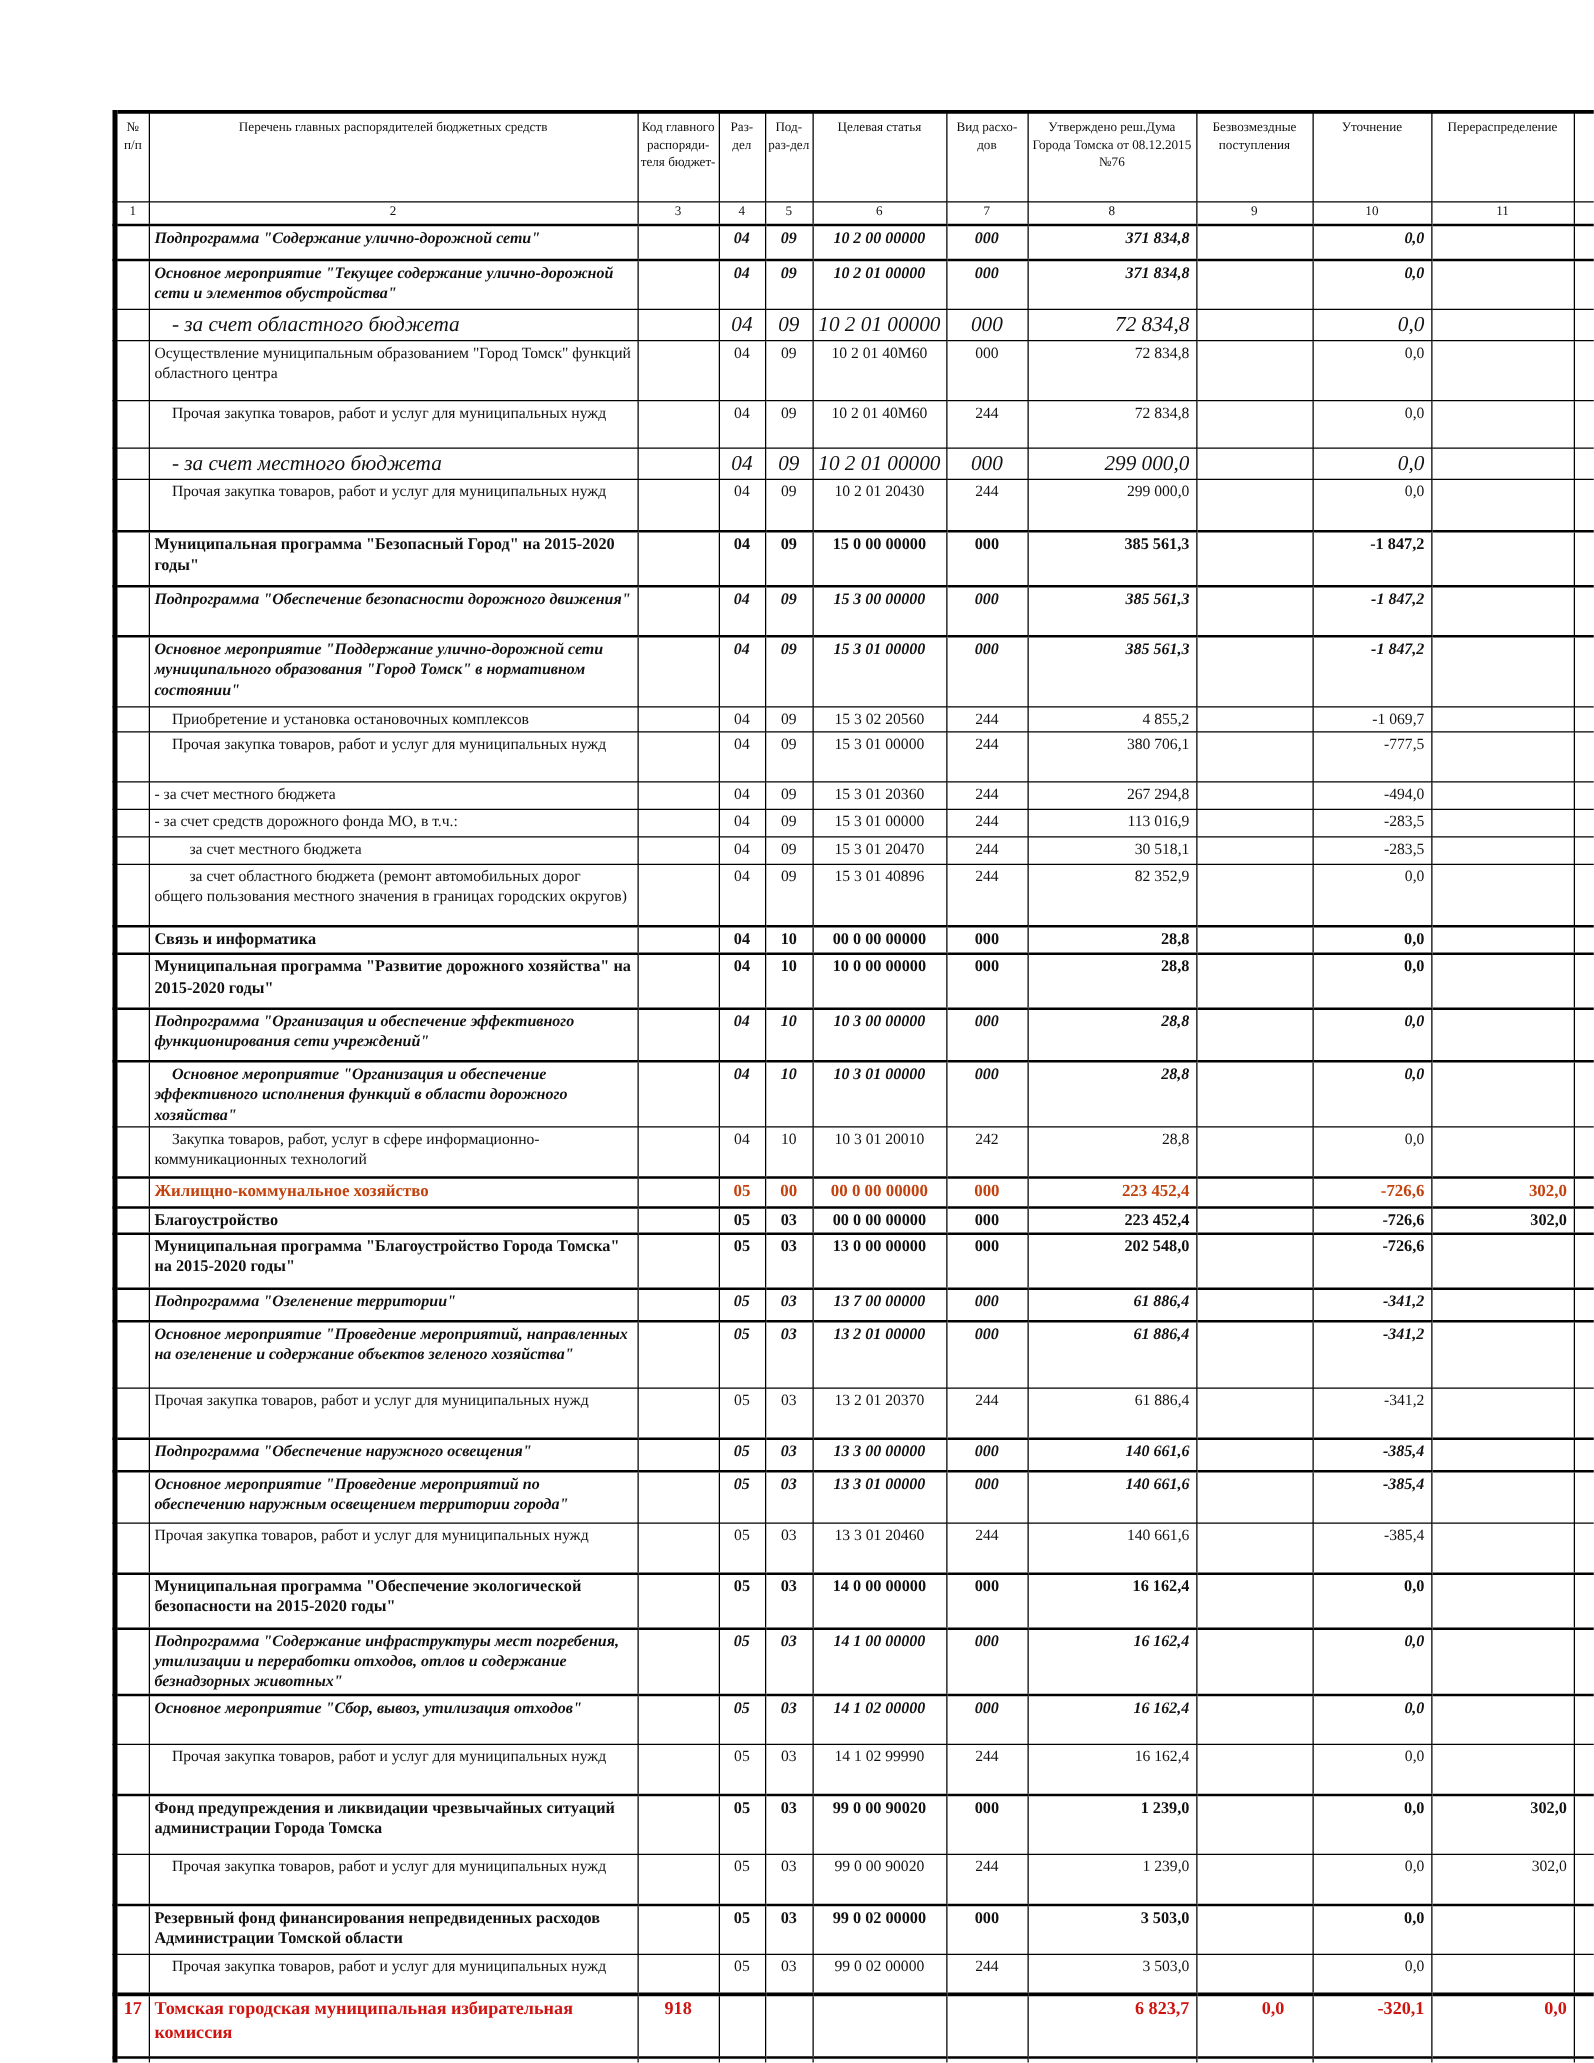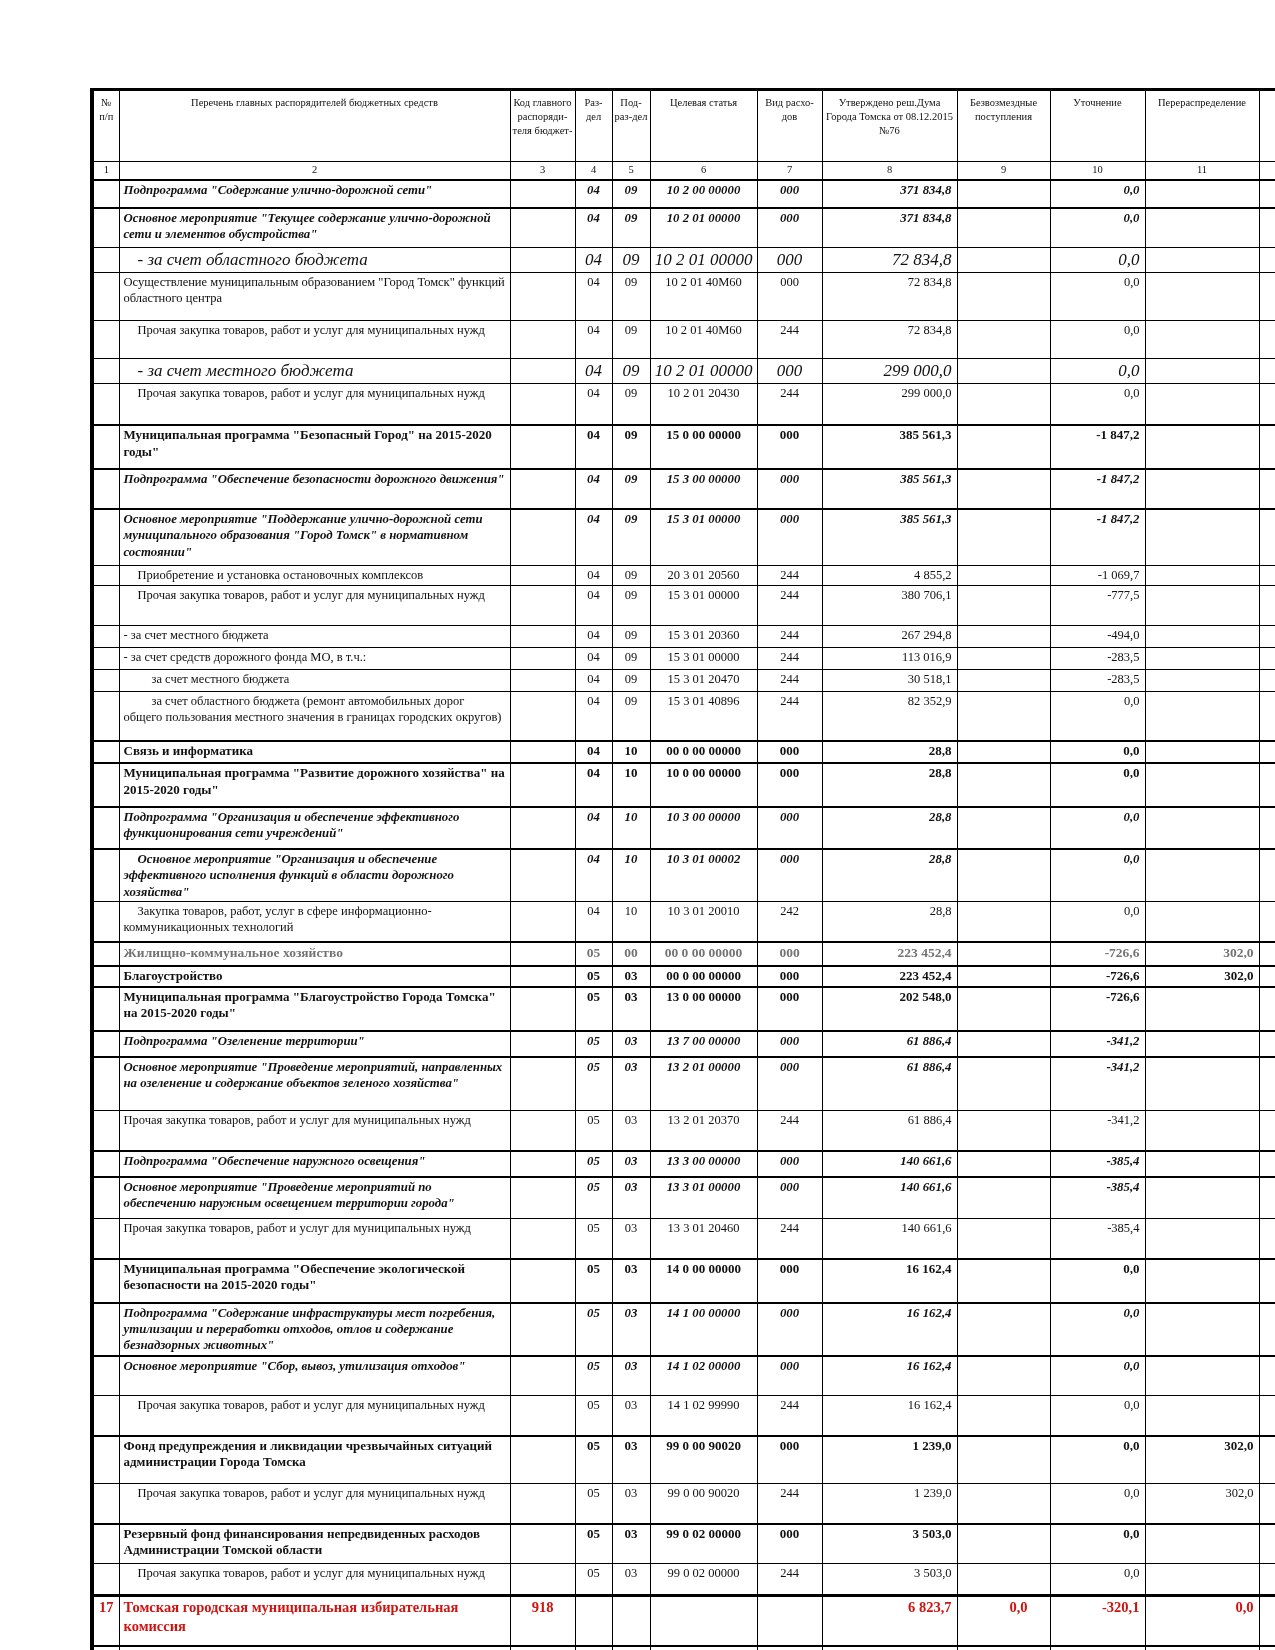--- a/index.html
+++ b/index.html
@@ -29,21 +29,21 @@
   td.c-num,td.c-code,td.c-rz,td.c-pr,td.c-csr,td.c-vr{text-align:center;}
   td.mny{text-align:right;padding-right:5px;}
   td.c-grat{padding-right:22px;}
   
   tr.lv1 td.c-name{text-indent:14px;}
   tr.lv2 td.c-name{text-indent:28px;}
   
   tr.st-i td{font-style:italic;font-size:17px;}
   tr.st-b td{font-weight:bold;font-size:13px;}
   tr.st-bi td{font-weight:bold;font-style:italic;font-size:12.8px;}
-  tr.st-blue td{font-weight:bold;font-size:13.5px;color:#737373;}
+  tr.st-blue td{font-weight:bold;font-size:13.5px;color:#c2410c;}
   tr.st-red td{font-weight:bold;font-size:14.5px;color:#cf1410;}
   tr.st-b td,tr.st-bi td,tr.st-blue td{border-top-width:2px;}
   tr.st-red td{border-top-width:3px;}
 </style>
 </head>
 <body>
 
 <div class="page">
   <table class="budget">
     <colgroup>
@@ -230,21 +230,21 @@
           <td class="c-adj mny">-1 847,2</td>
           <td class="c-red mny"></td>
           <td class="c-cut"></td>
         </tr>
         <tr class="st-n lv1" style="height: 20px;">
           <td class="c-num"></td>
           <td class="c-name">Приобретение и установка остановочных комплексов</td>
           <td class="c-code"></td>
           <td class="c-rz">04</td>
           <td class="c-pr">09</td>
-          <td class="c-csr">20 3 01 20560</td>
+          <td class="c-csr">15 3 02 20560</td>
           <td class="c-vr">244</td>
           <td class="c-app mny">4 855,2</td>
           <td class="c-grat mny"></td>
           <td class="c-adj mny">-1 069,7</td>
           <td class="c-red mny"></td>
           <td class="c-cut"></td>
         </tr>
         <tr class="st-n lv1" style="height: 40px;">
           <td class="c-num"></td>
           <td class="c-name">Прочая закупка товаров, работ и услуг для муниципальных нужд</td>
@@ -356,21 +356,21 @@
           <td class="c-adj mny">0,0</td>
           <td class="c-red mny"></td>
           <td class="c-cut"></td>
         </tr>
         <tr class="st-bi lv1" style="height: 50px;">
           <td class="c-num"></td>
           <td class="c-name">Основное мероприятие "Организация и обеспечение эффективного исполнения функций в области дорожного хозяйства"</td>
           <td class="c-code"></td>
           <td class="c-rz">04</td>
           <td class="c-pr">10</td>
-          <td class="c-csr">10 3 01 00002</td>
+          <td class="c-csr">10 3 01 00000</td>
           <td class="c-vr">000</td>
           <td class="c-app mny">28,8</td>
           <td class="c-grat mny"></td>
           <td class="c-adj mny">0,0</td>
           <td class="c-red mny"></td>
           <td class="c-cut"></td>
         </tr>
         <tr class="st-n lv1" style="height: 40px;">
           <td class="c-num"></td>
           <td class="c-name">Закупка товаров, работ, услуг в сфере информационно-коммуникационных технологий</td>

